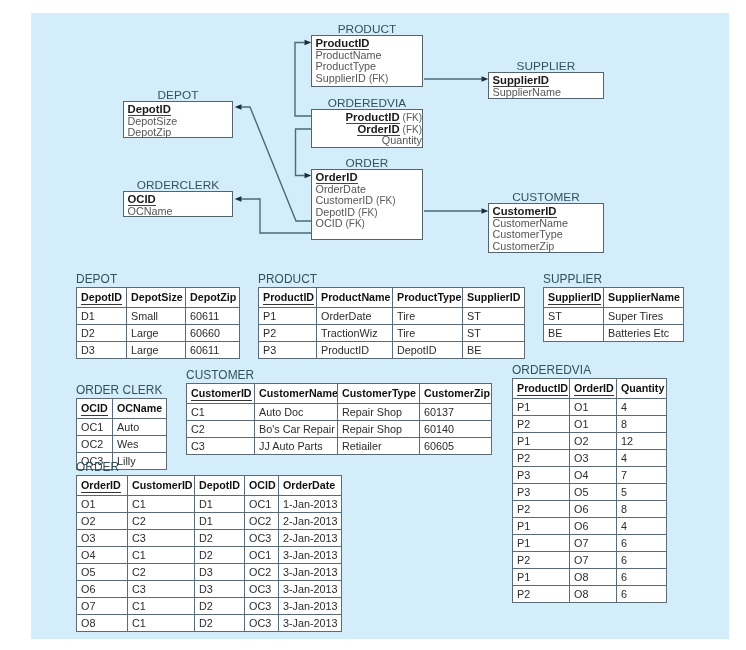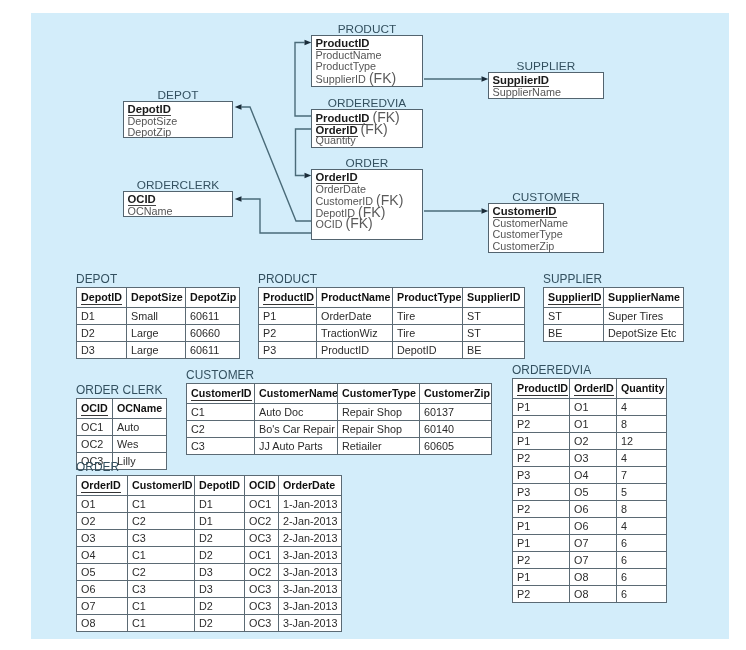--- a/index.html
+++ b/index.html
@@ -13,21 +13,21 @@
   #er{position:absolute;left:0;top:0;width:746px;height:260px;}
   #er-lines{position:absolute;left:0;top:0;width:746px;height:260px;}
   .ent{position:absolute;background:#ffffff;border:1px solid #53646f;padding-top:2px;
        box-sizing:border-box;}
   .ent-title{position:absolute;font-size:11.8px;color:#33505f;
              text-align:center;white-space:nowrap;letter-spacing:.05px;
              line-height:12px;}
   .attr{font-size:10.8px;color:#555;line-height:11.5px;height:11.5px;white-space:nowrap;
         padding-left:3.5px;}
   .attr b{font-weight:bold;color:#1a1a1a;border-bottom:1px solid #444;font-size:11.3px;}
-  .attr .fk{font-size:14px;color:#5a5a5a;}
+  .attr .fk{font-size:10px;color:#5a5a5a;}
 
   
   #tables{position:absolute;left:0;top:0;width:746px;height:650px;}
   .tblwrap{position:absolute;}
   .tbl-title{position:absolute;left:0;bottom:100%;font-size:11.9px;color:#33505f;
              white-space:nowrap;letter-spacing:.05px;line-height:13px;
              margin-bottom:1px;}
   table.dtbl{border-collapse:collapse;background:#ffffff;
              table-layout:fixed;}
   table.dtbl th,table.dtbl td{border:1px solid #5b6a74;font-size:10.8px;
@@ -69,21 +69,21 @@
         <div class="attr"><b>SupplierID</b></div>
         <div class="attr"><span>SupplierName</span></div>
       </div>
       <div class="ent-title" style="left: 123px; top: 88.5px; width: 110px;">DEPOT</div>
       <div class="ent" style="left: 123px; top: 101px; width: 110px; height: 37px;">
         <div class="attr"><b>DepotID</b></div>
         <div class="attr"><span>DepotSize</span></div>
         <div class="attr"><span>DepotZip</span></div>
       </div>
       <div class="ent-title" style="left: 311px; top: 96.5px; width: 112px;">ORDEREDVIA</div>
-      <div class="ent" style="left: 311px; top: 109px; width: 112px; height: 39px;">
+      <div class="ent" style="left: 311px; top: 109px; width: 112px; height: 39px; text-align: right;">
         <div class="attr"><b>ProductID</b> <span class="fk">(FK)</span></div>
         <div class="attr"><b>OrderID</b> <span class="fk">(FK)</span></div>
         <div class="attr"><span>Quantity</span></div>
       </div>
       <div class="ent-title" style="left: 123px; top: 178.5px; width: 110px;">ORDERCLERK</div>
       <div class="ent" style="left: 123px; top: 191px; width: 110px; height: 26px;">
         <div class="attr"><b>OCID</b></div>
         <div class="attr"><span>OCName</span></div>
       </div>
       <div class="ent-title" style="left: 311px; top: 156.5px; width: 112px;">ORDER</div>
@@ -174,21 +174,21 @@
               <th style="width: 80px;"><span class="">SupplierName</span></th>
             </tr>
           </thead>
           <tbody>
             <tr>
               <td>ST</td>
               <td>Super Tires</td>
             </tr>
             <tr>
               <td>BE</td>
-              <td>DepotSize Etc</td>
+              <td>Batteries Etc</td>
             </tr>
           </tbody>
         </table>
       </div>
       <div class="tblwrap" style="left: 76px; top: 398px;">
         <div class="tbl-title">ORDER CLERK</div>
         <table class="dtbl" style="width: 91px;">
           <thead>
             <tr>
               <th style="width: 36px;"><span class="pk">OCID</span></th>

